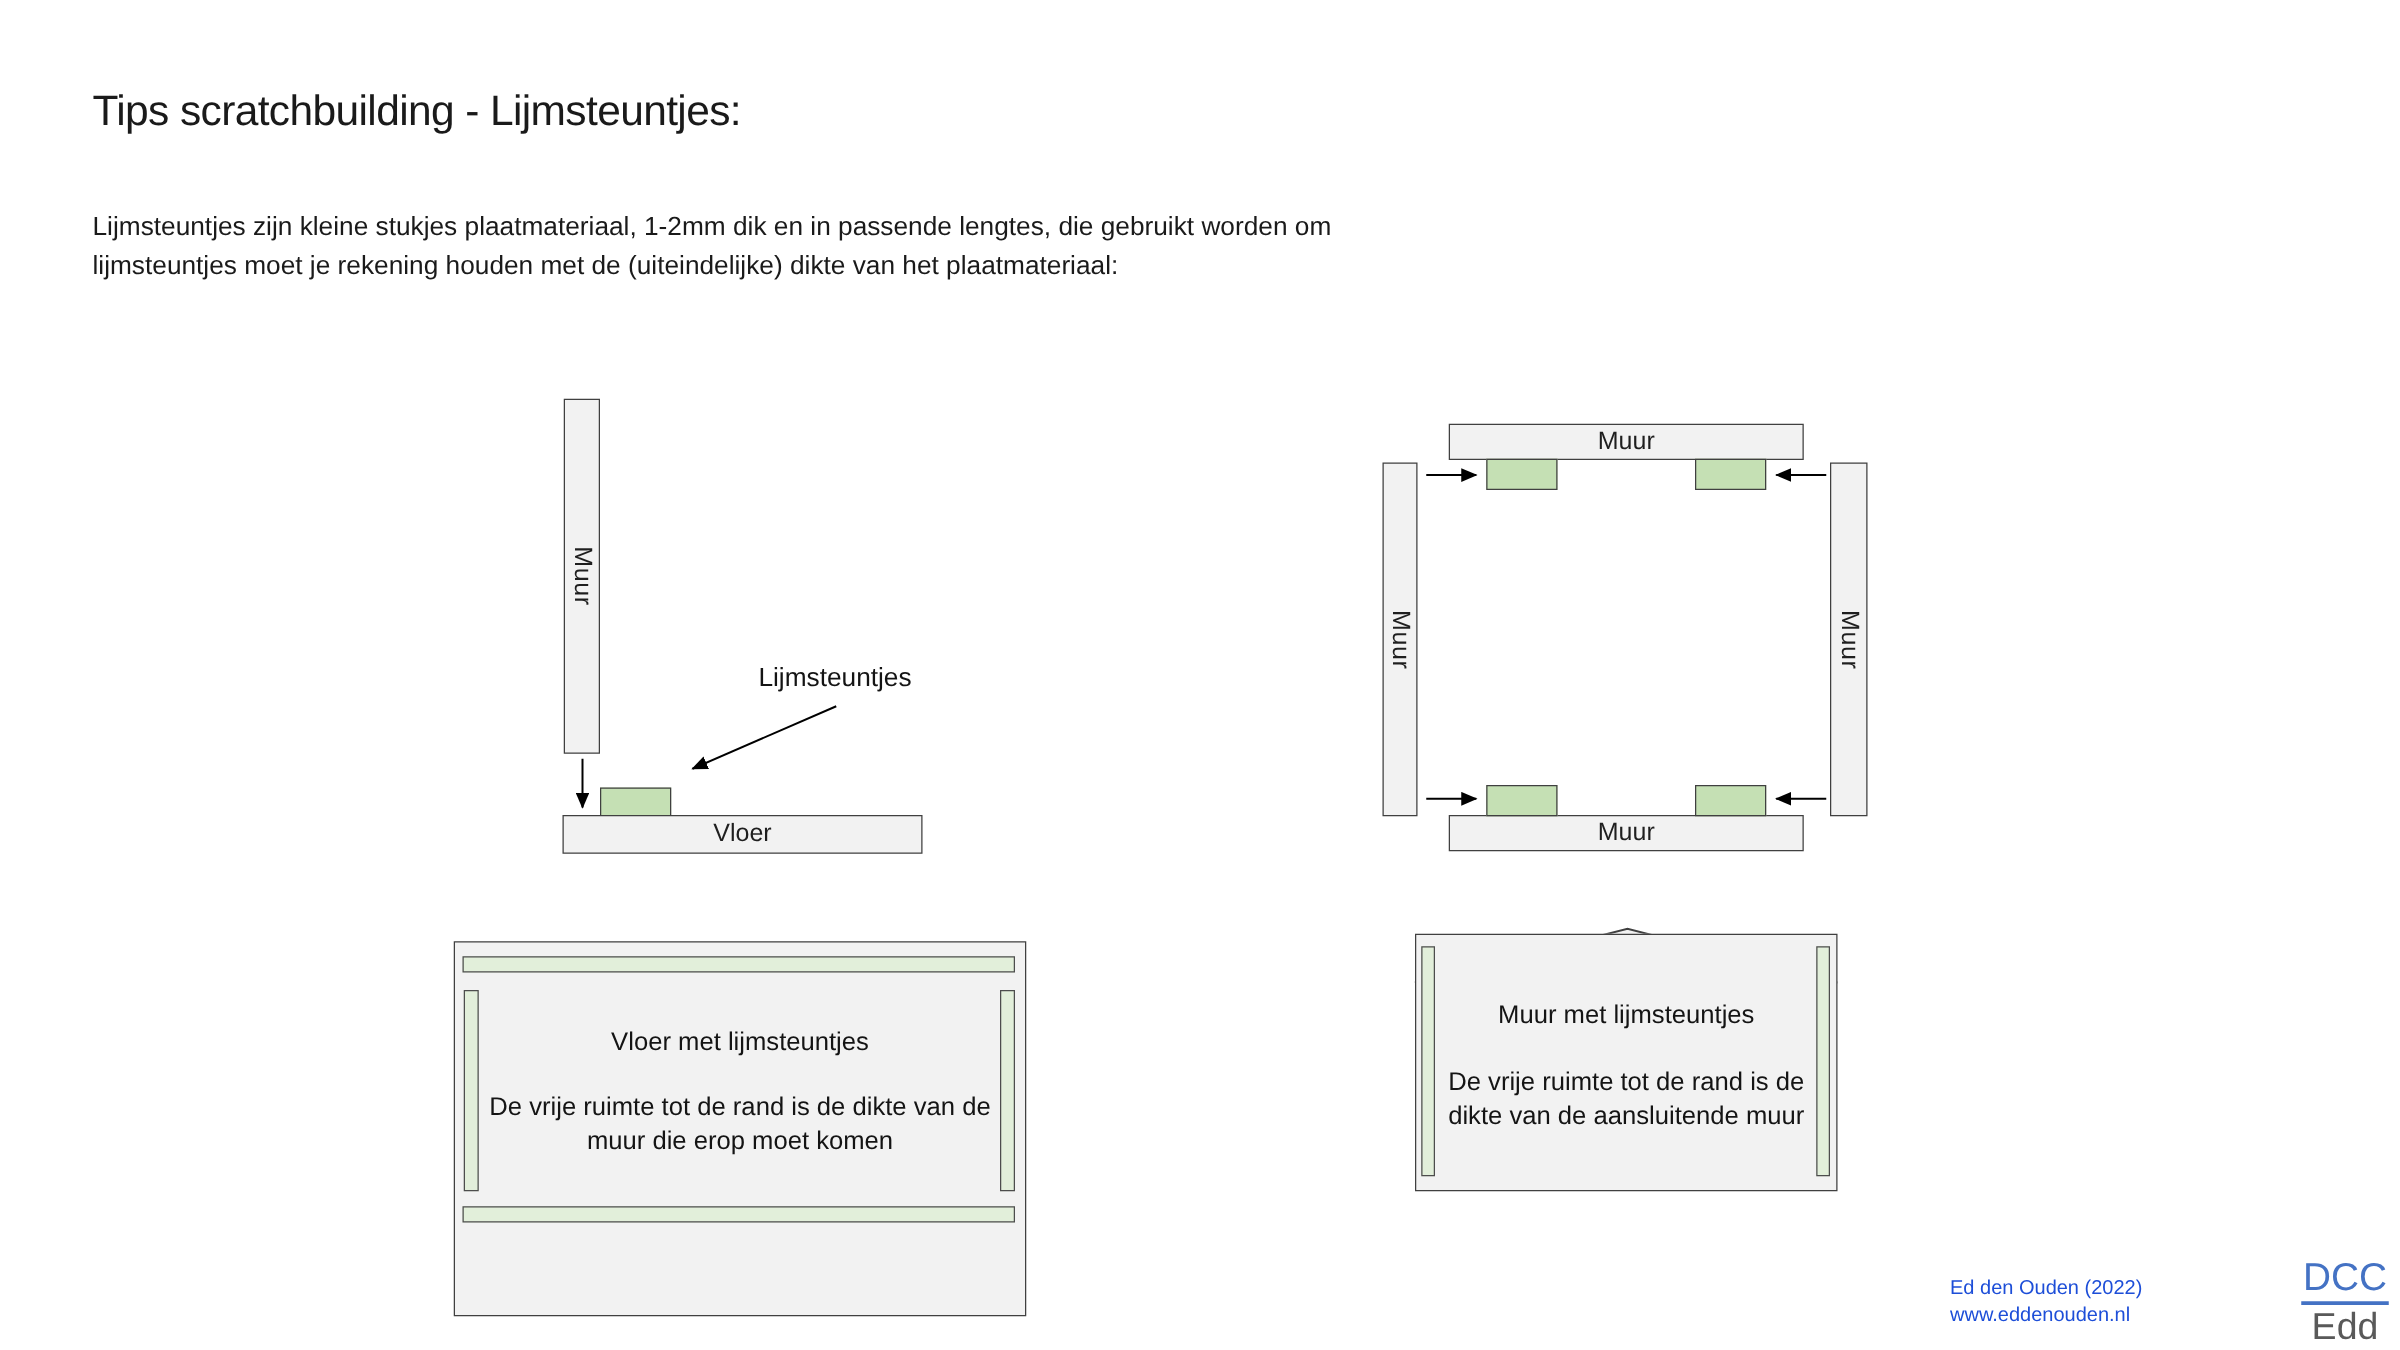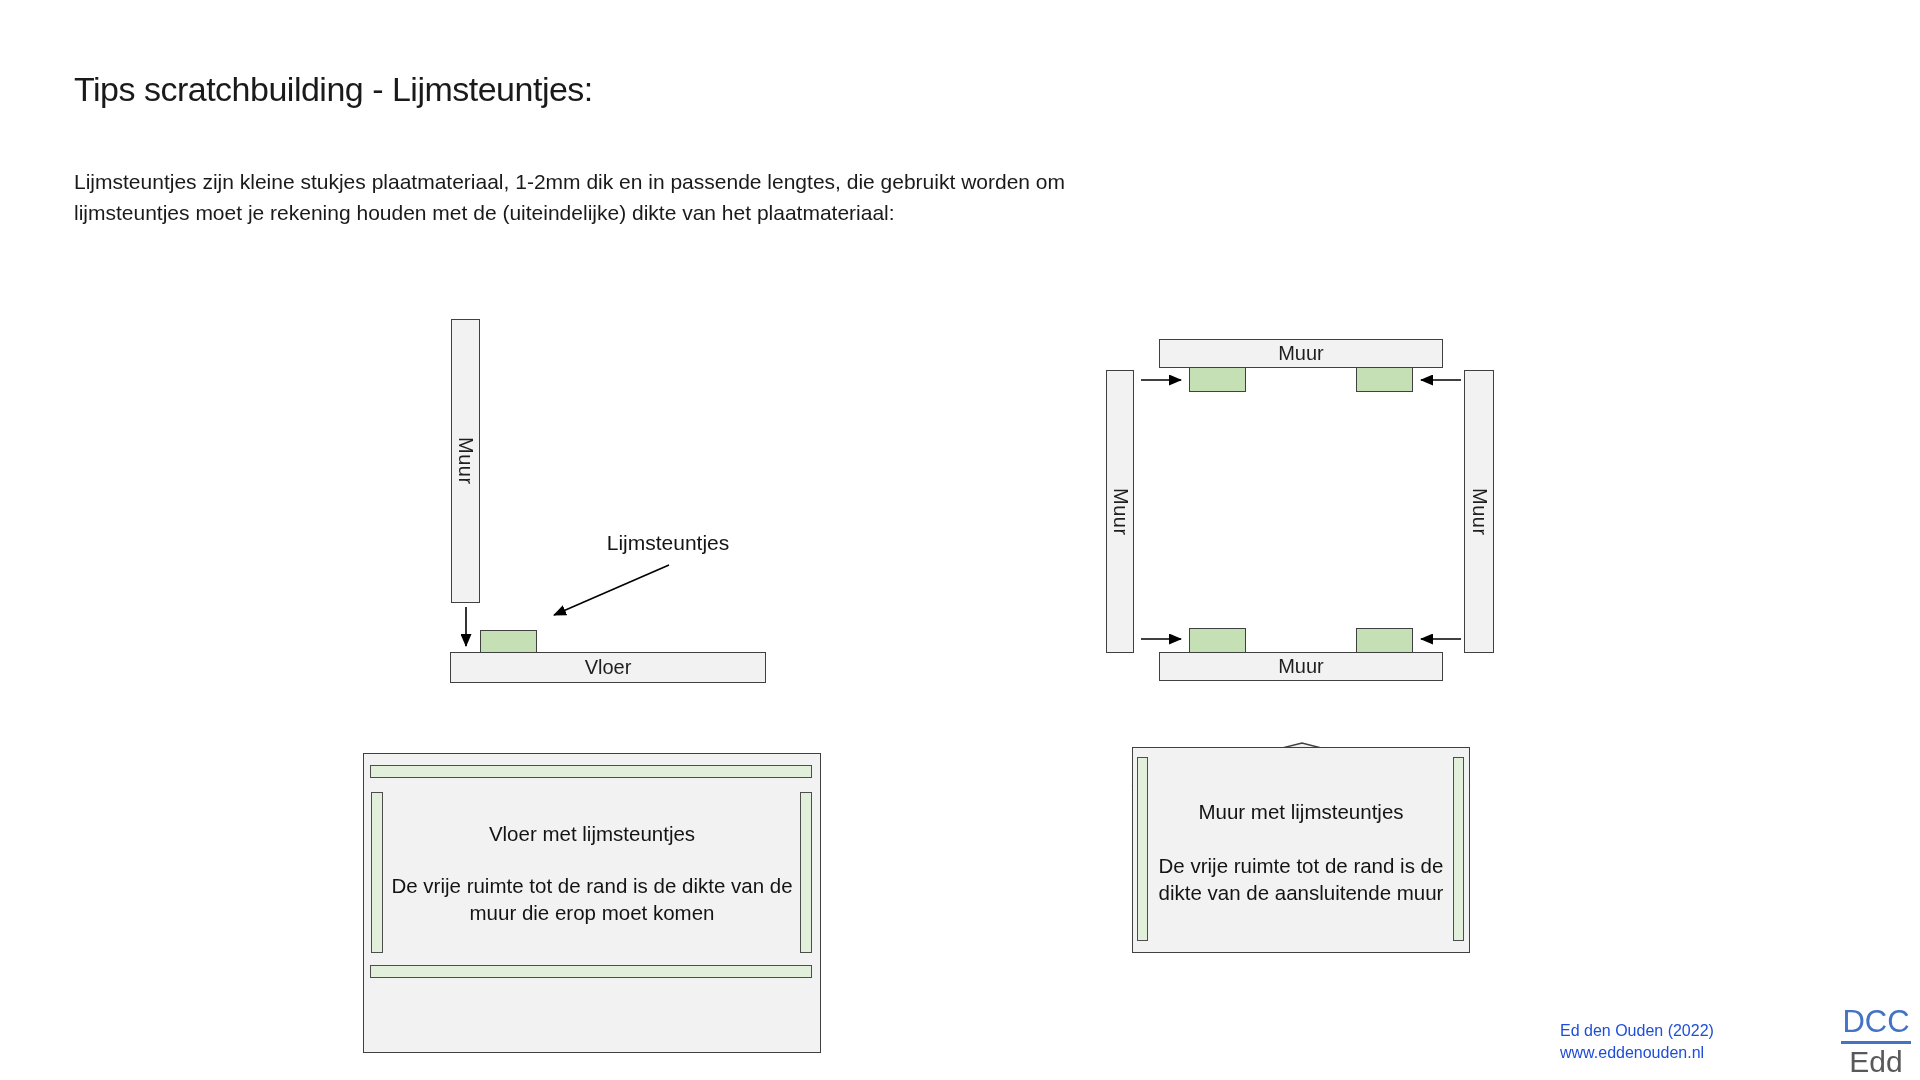--- a/index.html
+++ b/index.html
@@ -129,21 +129,21 @@
   </svg>
 
   <div class="abs bar" style="left:451px; top:319px; width:29px; height:284px;">
     <span class="v-label">Muur</span>
   </div>
 
   <div class="abs callout-label" style="left:557px; top:531px; width:222px;">Lijmsteuntjes</div>
 
   <div class="abs support" style="left:480px; top:630px; width:57px; height:23px;"></div>
 
-  <div class="abs bar" style="left:450px; top:652px; width:316px; height:31px;">
+  <div class="abs bar" style="left:450px; top:652px; width:288px; height:31px;">
     <span>Vloer</span>
   </div>
 
   <div class="abs bar" style="left:1159px; top:339px; width:284px; height:29px;">
     <span>Muur</span>
   </div>
   <div class="abs bar" style="left:1106px; top:370px; width:28px; height:283px;">
     <span class="v-label">Muur</span>
   </div>
   <div class="abs bar" style="left:1464px; top:370px; width:30px; height:283px;">

